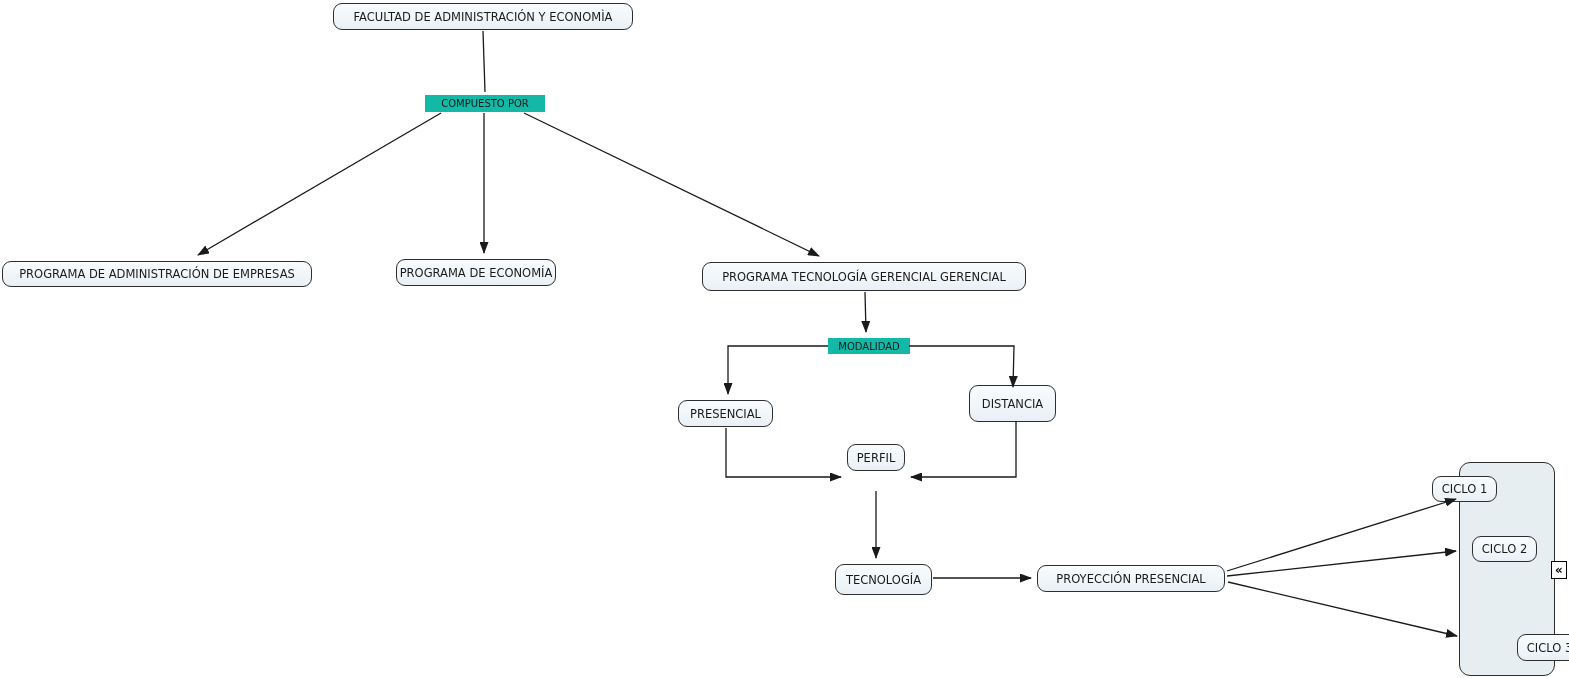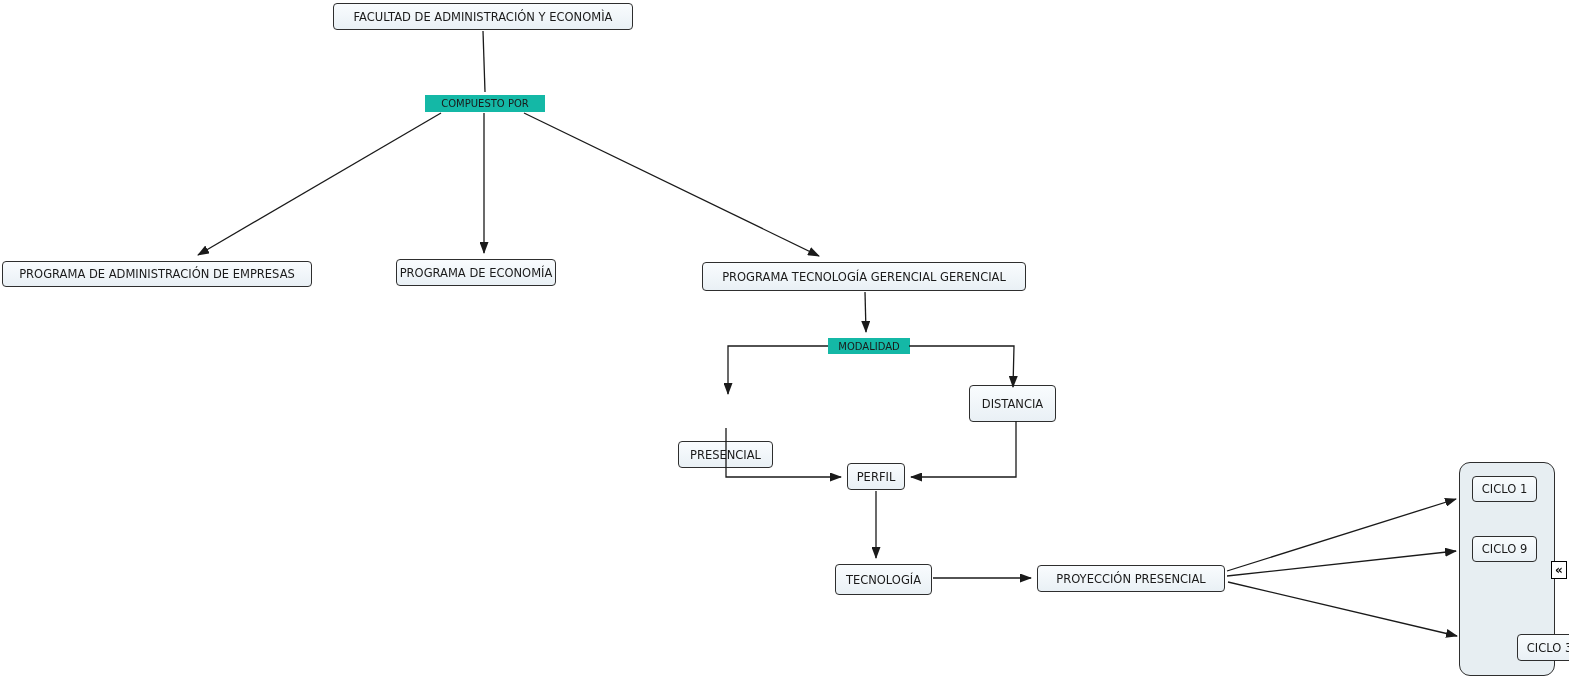--- a/index.html
+++ b/index.html
@@ -27,21 +27,21 @@
   }
   .node {
     position: absolute;
     box-sizing: border-box;
     display: flex;
     align-items: center;
     justify-content: center;
     white-space: nowrap;
     background: linear-gradient(180deg, #f9fcfe 0%, #e9f0f5 100%);
     border: 1.4px solid #2e2e2e;
-    border-radius: 4px;
+    border-radius: 9px;
     color: #1a1a1a;
     font-size: 11.5px;
     z-index: 2;
   }
   .linklabel {
     position: absolute;
     box-sizing: border-box;
     display: flex;
     align-items: center;
     justify-content: center;
@@ -119,33 +119,33 @@
   <div class="linklabel" style="left:425px; top:95px; width:120px; height:17px;">COMPUESTO POR</div>
 
   <div class="node" style="left:2px;   top:261px; width:310px; height:26px;">PROGRAMA DE ADMINISTRACIÓN DE EMPRESAS</div>
 
   <div class="node" style="left:396px; top:259px; width:160px; height:27px;">PROGRAMA DE ECONOMÍA</div>
 
   <div class="node" style="left:702px; top:262px; width:324px; height:29px;">PROGRAMA TECNOLOGÍA GERENCIAL GERENCIAL</div>
 
   <div class="linklabel" style="left:828px; top:338px; width:82px; height:16px;text-align:right;">MODALIDAD</div>
 
-  <div class="node" style="left:678px; top:400px; width:95px; height:27px;margin-top:41px;">PRESENCIAL</div>
+  <div class="node" style="left:678px; top:400px; width:95px; height:27px;">PRESENCIAL</div>
 
   <div class="node" style="left:969px; top:385px; width:87px; height:37px;">DISTANCIA</div>
 
-  <div class="node" style="left:847px; top:463px; width:58px; height:27px;">PERFIL</div>
+  <div class="node" style="left:847px; top:444px; width:58px; height:27px;">PERFIL</div>
 
   <div class="node" style="left:835px; top:564px; width:97px; height:31px;">TECNOLOGÍA</div>
 
   <div class="node" style="left:1037px; top:565px; width:188px; height:27px;">PROYECCIÓN PRESENCIAL</div>
 
   <div class="group-panel" style="left:1459px; top:462px; width:96px; height:214px;"></div>
 
-  <div class="node" style="left:1472px; top:476px; width:65px; height:26px;">CICLO 1</div>
+  <div class="node" style="left:1432px; top:476px; width:65px; height:26px;">CICLO 1</div>
 
-  <div class="node" style="left:1472px; top:536px; width:65px; height:26px;">CICLO 9</div>
+  <div class="node" style="left:1472px; top:536px; width:65px; height:26px;">CICLO 2</div>
 
   <div class="node" style="left:1477px; top:634px; width:65px; height:27px;margin-left:40px;">CICLO 3</div>
 
   <div class="collapse-widget" style="left:1551px; top:561px;">«</div>
 
 </div>
 
 </body></html>

